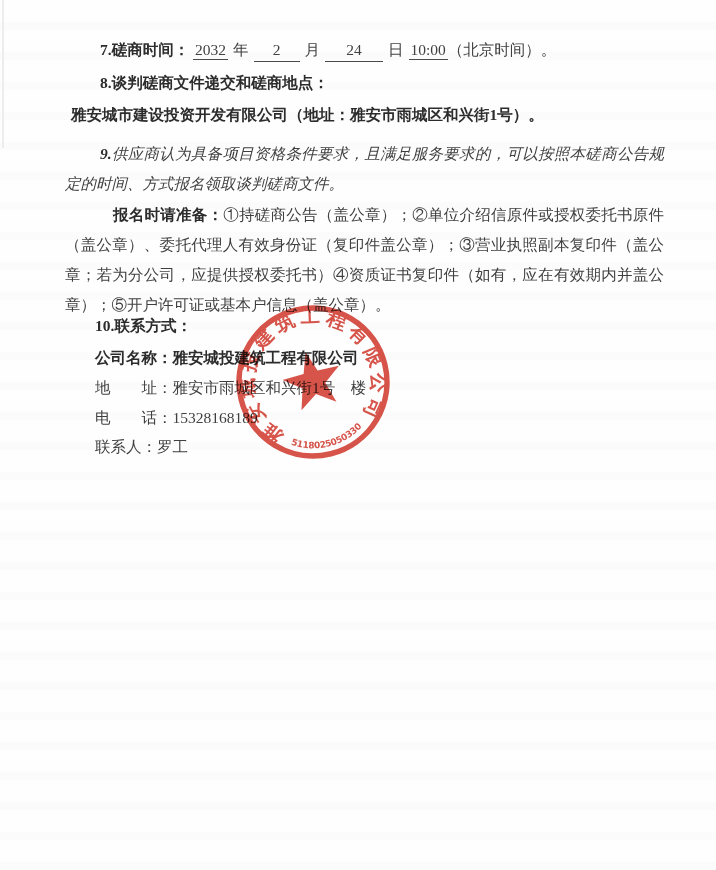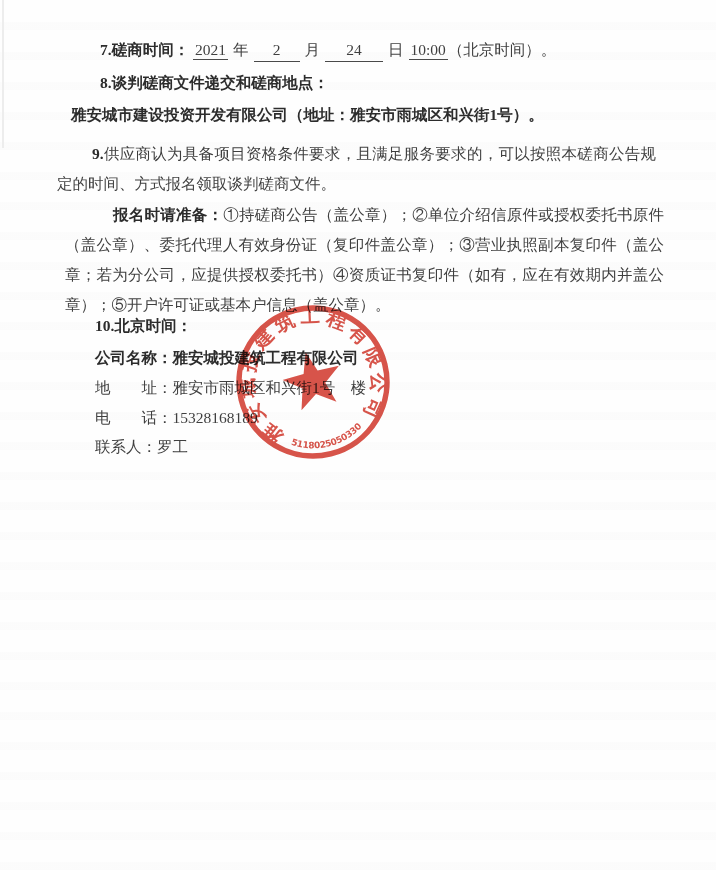--- a/index.html
+++ b/index.html
@@ -33,21 +33,21 @@
     border-bottom:1px solid #4a4a4a;padding-bottom:1px;
   }
   .blank-month{min-width:46px;}
   .blank-day{min-width:58px;}
   .unit{margin:0 5px;}
 
   
   #line-item7{left:100px;top:40px;}
   #line-item8{left:100px;top:73px;}
   #line-venue{left:71px;top:105px;font-family:Liberation Serif, serif;}
-  #para-item9{left:57px;top:139px;width:599px;text-indent:35px;}
+  #para-item9{left:65px;top:139px;width:599px;text-indent:35px;font-style:italic;}
   #para-signup{left:65px;top:200px;width:599px;text-indent:48px;}
   #line-item10{left:95px;top:316px;}
   #line-company{left:95px;top:348px;}
   #line-address{left:95px;top:378px;}
   #line-phone{left:95px;top:408px;}
   #line-person{left:95px;top:437px;text-align:right;}
 
   
   .stamp{
     position:absolute;left:228px;top:297px;width:170px;height:170px;
@@ -71,39 +71,39 @@
 </style>
 </head>
 <body>
 
 <div class="page">
 
   <div class="scan-edge"></div>
 
   <div class="line" id="line-item7">
     <span class="b">7.</span><span class="b">磋商时间：</span>
-    <span class="u">2021</span><span class="unit">年</span><span class="blank blank-month">2</span><span class="unit">月</span><span class="blank blank-day">24</span><span class="unit">日</span><span class="u">10:00</span><span>（北京时间）。</span>
+    <span class="u">2032</span><span class="unit">年</span><span class="blank blank-month">2</span><span class="unit">月</span><span class="blank blank-day">24</span><span class="unit">日</span><span class="u">10:00</span><span>（北京时间）。</span>
   </div>
 
   <div class="line" id="line-item8">
     <span class="b">8.</span><span class="b">谈判磋商文件递交和磋商地点：</span>
   </div>
 
   <div class="line b" id="line-venue">雅安城市建设投资开发有限公司（地址：雅安市雨城区和兴街1号）。</div>
 
   <div class="para" id="para-item9">
     <span class="b">9.</span><span>供应商认为具备项目资格条件要求，且满足服务要求的，可以按照本磋商公告规定的时间、方式报名领取谈判磋商文件。</span>
   </div>
 
   <div class="para" id="para-signup">
     <span class="b">报名时请准备：</span><span>①持磋商公告（盖公章）；②单位介绍信原件或授权委托书原件（盖公章）、委托代理人有效身份证（复印件盖公章）；③营业执照副本复印件（盖公章；若为分公司，应提供授权委托书）④资质证书复印件（如有，应在有效期内并盖公章）；⑤开户许可证或基本户信息（盖公章）。</span>
   </div>
 
   <div class="line" id="line-item10">
-    <span class="b">10.</span><span class="b">北京时间：</span>
+    <span class="b">10.</span><span class="b">联系方式：</span>
   </div>
 
   <div class="line" id="line-company">
     <span class="b">公司名称：</span><span class="b">雅安城投建筑工程有限公司</span>
   </div>
   <div class="line" id="line-address">
     <span>地　　址：</span><span>雅安市雨城区和兴街1号　楼</span>
   </div>
   <div class="line" id="line-phone">
     <span>电　　话：</span><span>15328168189</span>

